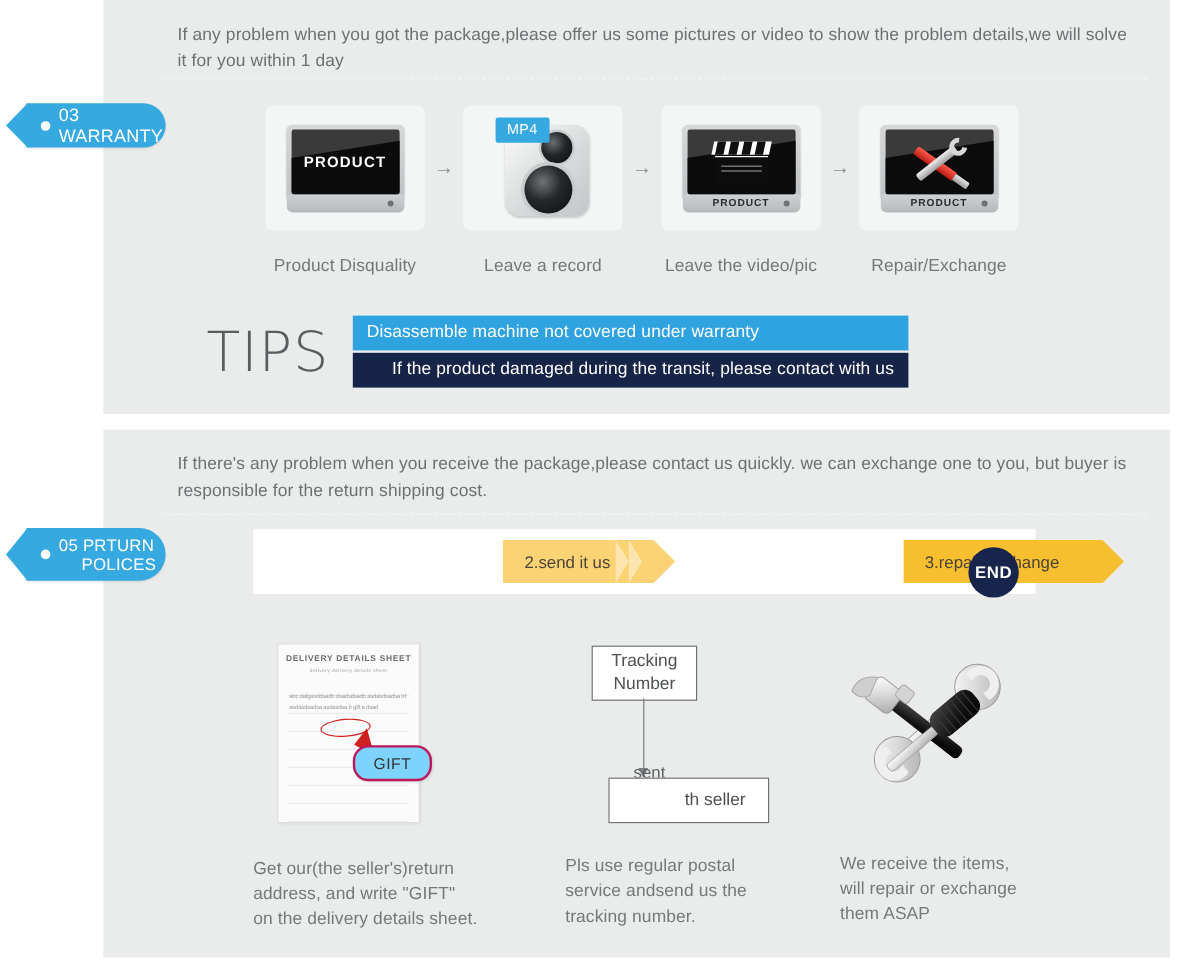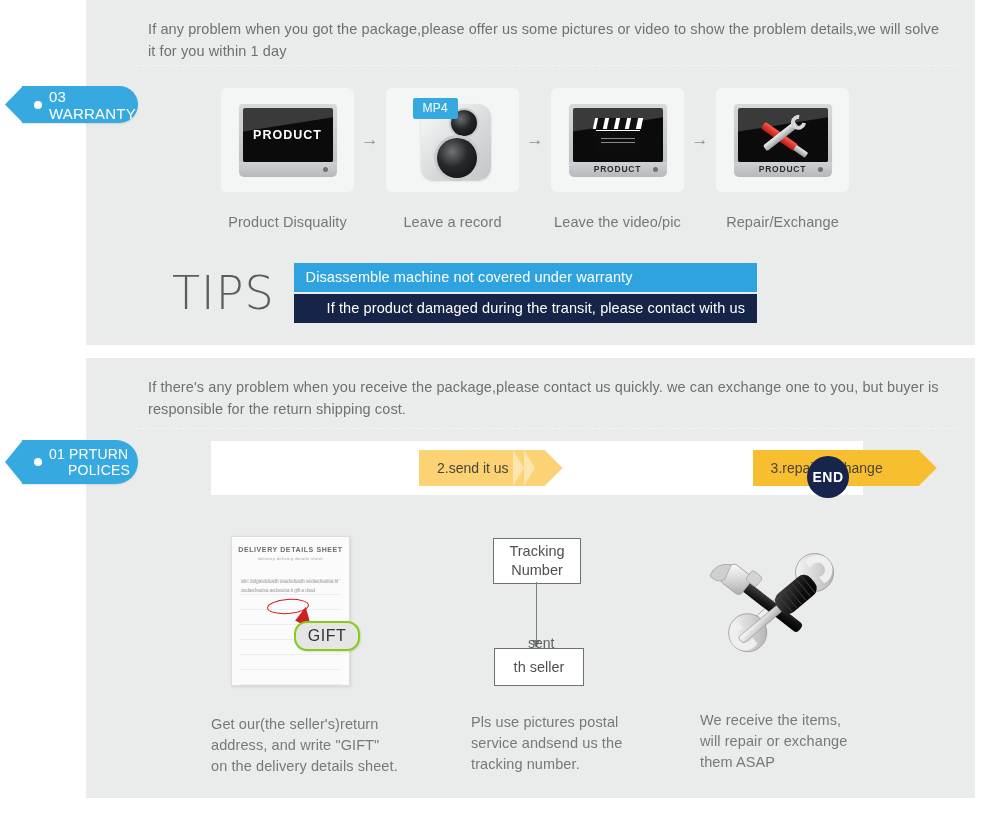--- a/index.html
+++ b/index.html
@@ -225,39 +225,39 @@
     position:absolute;left:9px;top:40px;right:9px;
     font-size:5px;color:#9a9d9f;line-height:9px;word-break:break-all;
     letter-spacing:-.2px;
   }
   #gift-circle{
     position:absolute;left:35px;top:62px;width:40px;height:13px;border-radius:50%;
     border:1.4px solid #d21f1f;transform:rotate(-4deg);
   }
   #gift-bubble{
     position:absolute;left:62px;top:84px;width:62px;height:26px;border-radius:13px;
-    border:2px solid #84cc16;background:#e5e5e5;
+    border:2px solid #be185d;background:#7dd3fc;
     display:flex;align-items:center;justify-content:center;
-    color:#333;font-size:16px;letter-spacing:.5px;
+    color:#333;font-size:13px;letter-spacing:.5px;
     box-shadow:1px 1px 2px rgba(0,0,0,.12);
   }
   #gift-tail{
     position:absolute;left:66px;top:72px;width:0;height:0;
     border-left:3px solid transparent;border-right:16px solid transparent;
     border-bottom:17px solid #cf2020;transform:rotate(28deg);
   }
 
   
   .flowbox{
     position:absolute;background:#fff;border:1px solid #6f7275;
     color:#4d5052;font-size:14.5px;line-height:19px;text-align:center;
     display:flex;align-items:center;justify-content:center;
   }
   #track-box{left:493px;top:538px;width:86px;height:44px;}
-  #seller-box{left:494px;top:648px;width:88px;height:36px;}
+  #seller-box{left:507px;top:648px;width:88px;height:36px;padding-left:44px;}
   #flow-line{
     position:absolute;left:536px;top:582px;width:1px;height:60px;background:#7b7e80;
   }
   #flow-arrow{
     position:absolute;left:532px;top:640px;width:0;height:0;
     border-left:4.5px solid transparent;border-right:4.5px solid transparent;
     border-top:8px solid #7b7e80;
   }
   #flow-label{
     position:absolute;left:528px;top:594px;color:#5c5f61;font-size:14px;line-height:18px;margin-top:40px;
@@ -384,21 +384,21 @@
 
 <div class="panel" id="returns-panel">
   <div class="intro" style="top:18px;">If  there's any problem when you receive the package,please contact us quickly. we can exchange one to you, but buyer is responsible for the return shipping cost.</div>
   <div class="sep" style="top:70px;"></div>
 </div>
 
 <div class="tag" id="tag-returns">
   <div class="tag-point"></div>
   <div class="tag-dot"></div>
   <div class="tag-label">
-    <span>01</span>
+    <span>05</span>
     <span>PRTURN</span><br>
     <span style="margin-left:19px;display:inline-block">POLICES</span>
   </div>
 </div>
 
 <div id="chevron-card">
   <div class="chev-wrap" style="left:0;top:9px;width:100%;">
     <div class="chev" id="chev-2">
       <span>2.send it us</span>
       <span class="ticks">
@@ -484,21 +484,21 @@
     </g>
   </g>
 </svg>
 
 <div class="caption" id="cap-1">
   <span>Get our(the seller's)return</span>
   <span>address, and write "GIFT"</span>
   <span>on the delivery details sheet.</span>
 </div>
 <div class="caption" id="cap-2">
-  <span>Pls use pictures postal</span>
+  <span>Pls use regular postal</span>
   <span>service andsend us the</span>
   <span> tracking number.</span>
 </div>
 <div class="caption" id="cap-3">
   <span>We receive the items,</span>
   <span>will repair or exchange</span>
   <span> them ASAP</span>
 </div>
 
 </body></html>

